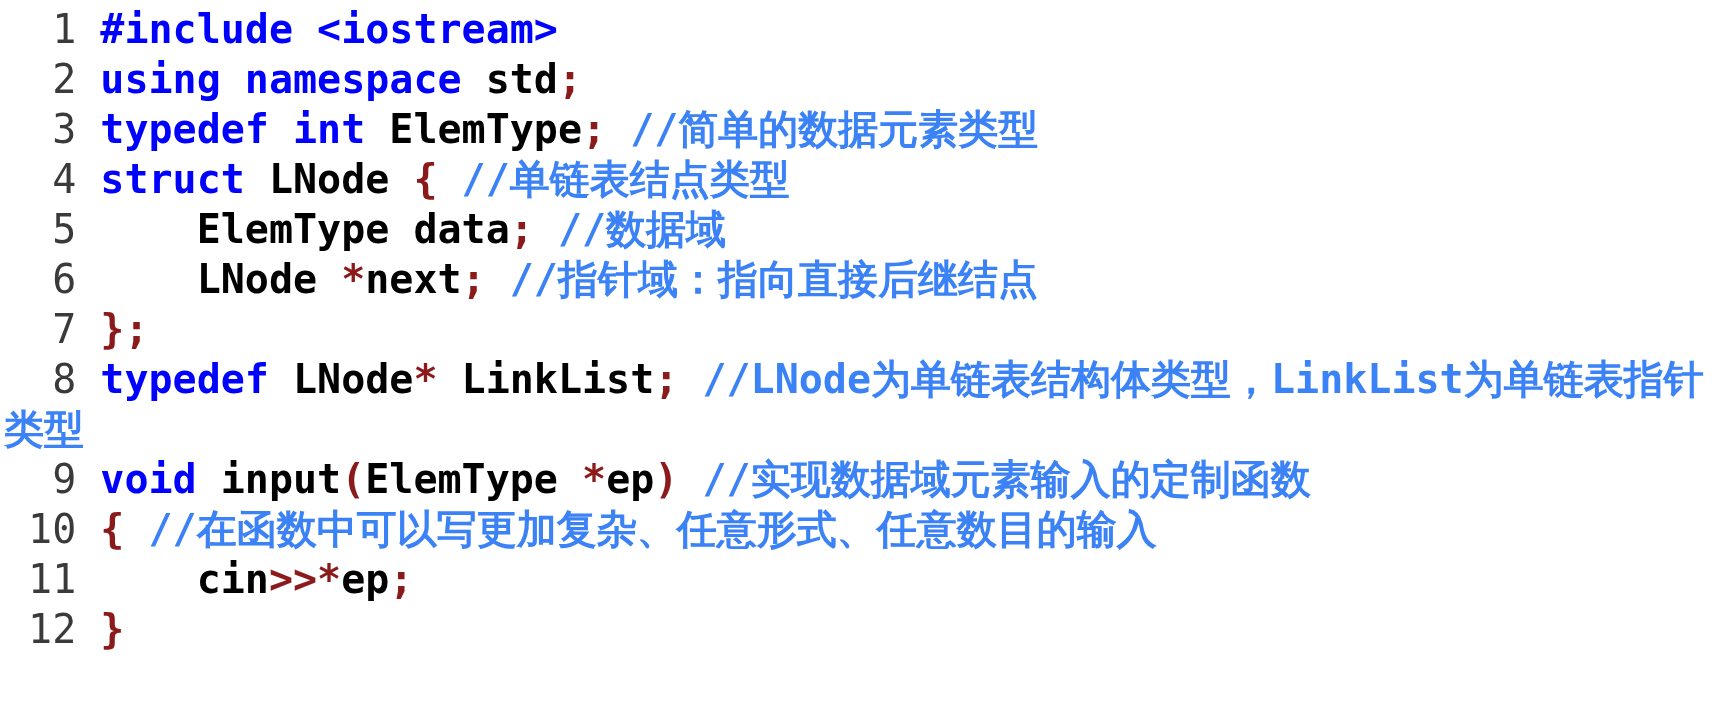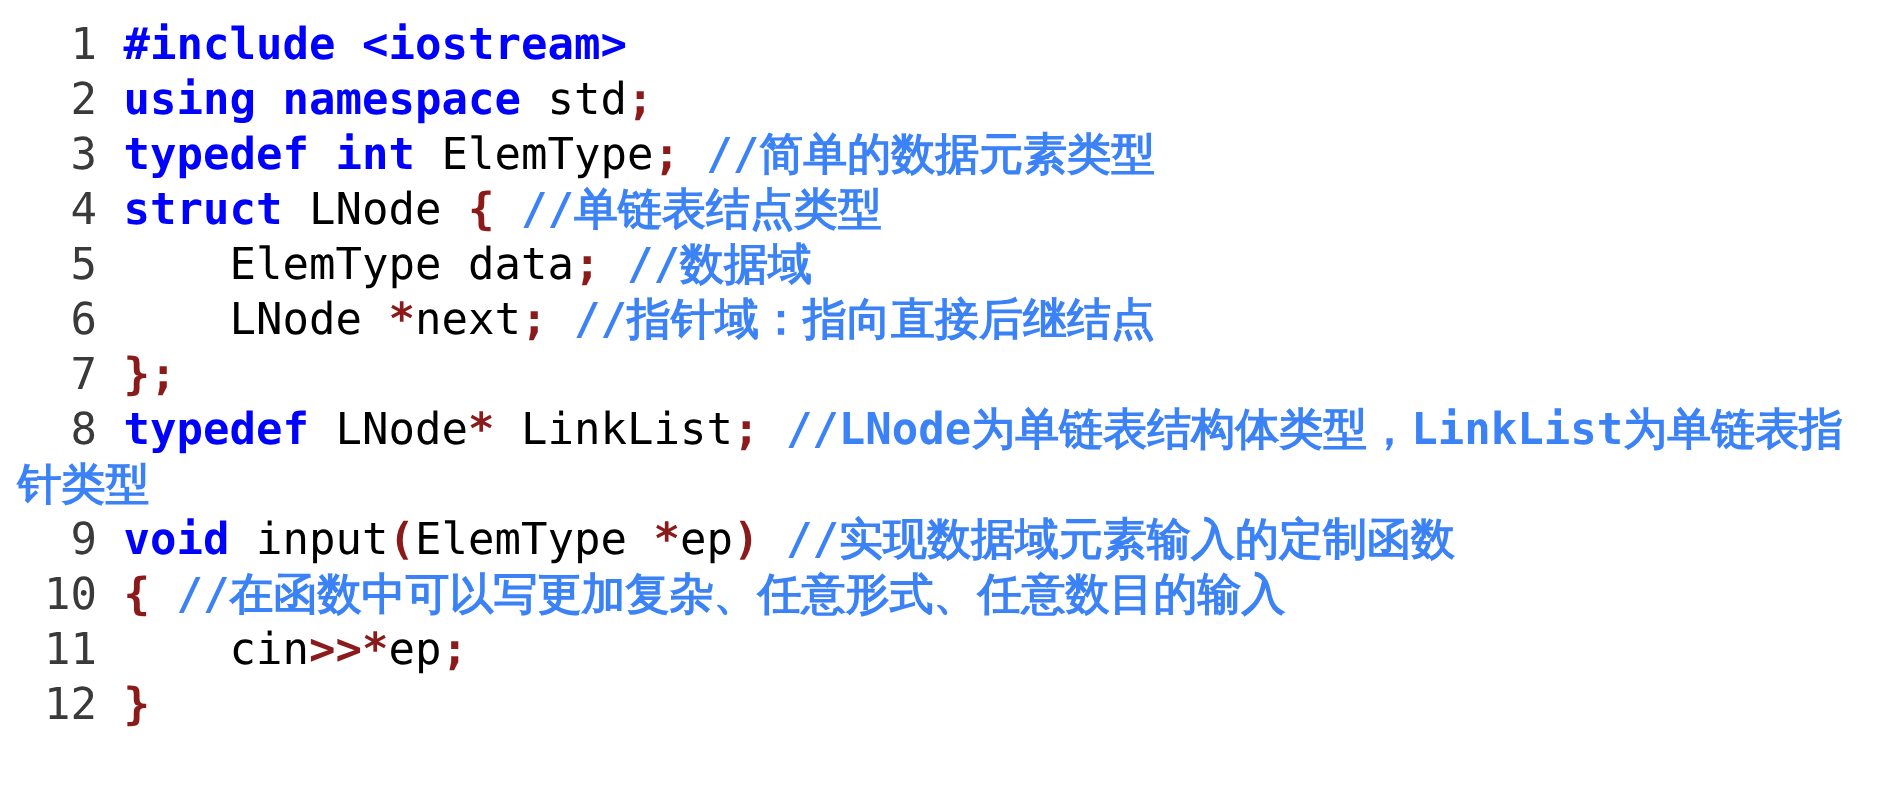--- a/index.html
+++ b/index.html
@@ -8,21 +8,21 @@
     background: #ffffff;
   }
   body {
     width: 1725px;
     height: 721px;
     overflow: hidden;
     font-family: "DejaVu Sans Mono", "Liberation Mono", monospace;
   }
 
   #code-listing {
-    padding: 16px;
+    padding: 4px;
     margin: 0;
     font-size: 40px;
     line-height: 50px;
     letter-spacing: 0px;
     white-space: pre-wrap;
     word-break: break-word;
   }
 
   .code-line {
     display: block;
@@ -35,20 +35,20 @@
     color: #3a3a3a;
     font-weight: normal;
   }
 
   .tok {
     display: inline;
     white-space: pre-wrap;
   }
 
   .t-kw      { color: #0000ff; font-weight: bold; }
-  .t-id      { color: #000000; font-weight: normal; }
+  .t-id      { color: #000000; font-weight: bold; }
   .t-punct   { color: #8b1a1a; font-weight: bold; }
   .t-comment { color: #3b82f6; font-weight: bold; }
 </style>
 </head>
 <body>
 
 <div id="code-listing"><div class="code-line"><span class="gutter">  1 </span><span class="tok t-kw">#include </span><span class="tok t-kw">&lt;iostream&gt;</span></div><div class="code-line"><span class="gutter">  2 </span><span class="tok t-kw">using namespace </span><span class="tok t-id">std</span><span class="tok t-punct">;</span></div><div class="code-line"><span class="gutter">  3 </span><span class="tok t-kw">typedef int </span><span class="tok t-id">ElemType</span><span class="tok t-punct">; </span><span class="tok t-comment">//简单的数据元素类型</span></div><div class="code-line"><span class="gutter">  4 </span><span class="tok t-kw">struct </span><span class="tok t-id">LNode </span><span class="tok t-punct">{ </span><span class="tok t-comment">//单链表结点类型</span></div><div class="code-line"><span class="gutter">  5 </span><span class="tok t-id">    ElemType data</span><span class="tok t-punct">; </span><span class="tok t-comment">//数据域</span></div><div class="code-line"><span class="gutter">  6 </span><span class="tok t-id">    LNode </span><span class="tok t-punct">*</span><span class="tok t-id">next</span><span class="tok t-punct">; </span><span class="tok t-comment">//指针域：指向直接后继结点</span></div><div class="code-line"><span class="gutter">  7 </span><span class="tok t-punct">};</span></div><div class="code-line"><span class="gutter">  8 </span><span class="tok t-kw">typedef </span><span class="tok t-id">LNode</span><span class="tok t-punct">*</span><span class="tok t-id"> LinkList</span><span class="tok t-punct">; </span><span class="tok t-comment">//LNode为单链表结构体类型，LinkList为单链表指针类型</span></div><div class="code-line"><span class="gutter">  9 </span><span class="tok t-kw">void </span><span class="tok t-id">input</span><span class="tok t-punct">(</span><span class="tok t-id">ElemType </span><span class="tok t-punct">*</span><span class="tok t-id">ep</span><span class="tok t-punct">) </span><span class="tok t-comment">//实现数据域元素输入的定制函数</span></div><div class="code-line"><span class="gutter"> 10 </span><span class="tok t-punct">{ </span><span class="tok t-comment">//在函数中可以写更加复杂、任意形式、任意数目的输入</span></div><div class="code-line"><span class="gutter"> 11 </span><span class="tok t-id">    cin</span><span class="tok t-punct">&gt;&gt;*</span><span class="tok t-id">ep</span><span class="tok t-punct">;</span></div><div class="code-line"><span class="gutter"> 12 </span><span class="tok t-punct">}</span></div></div>
 
 </body></html>

